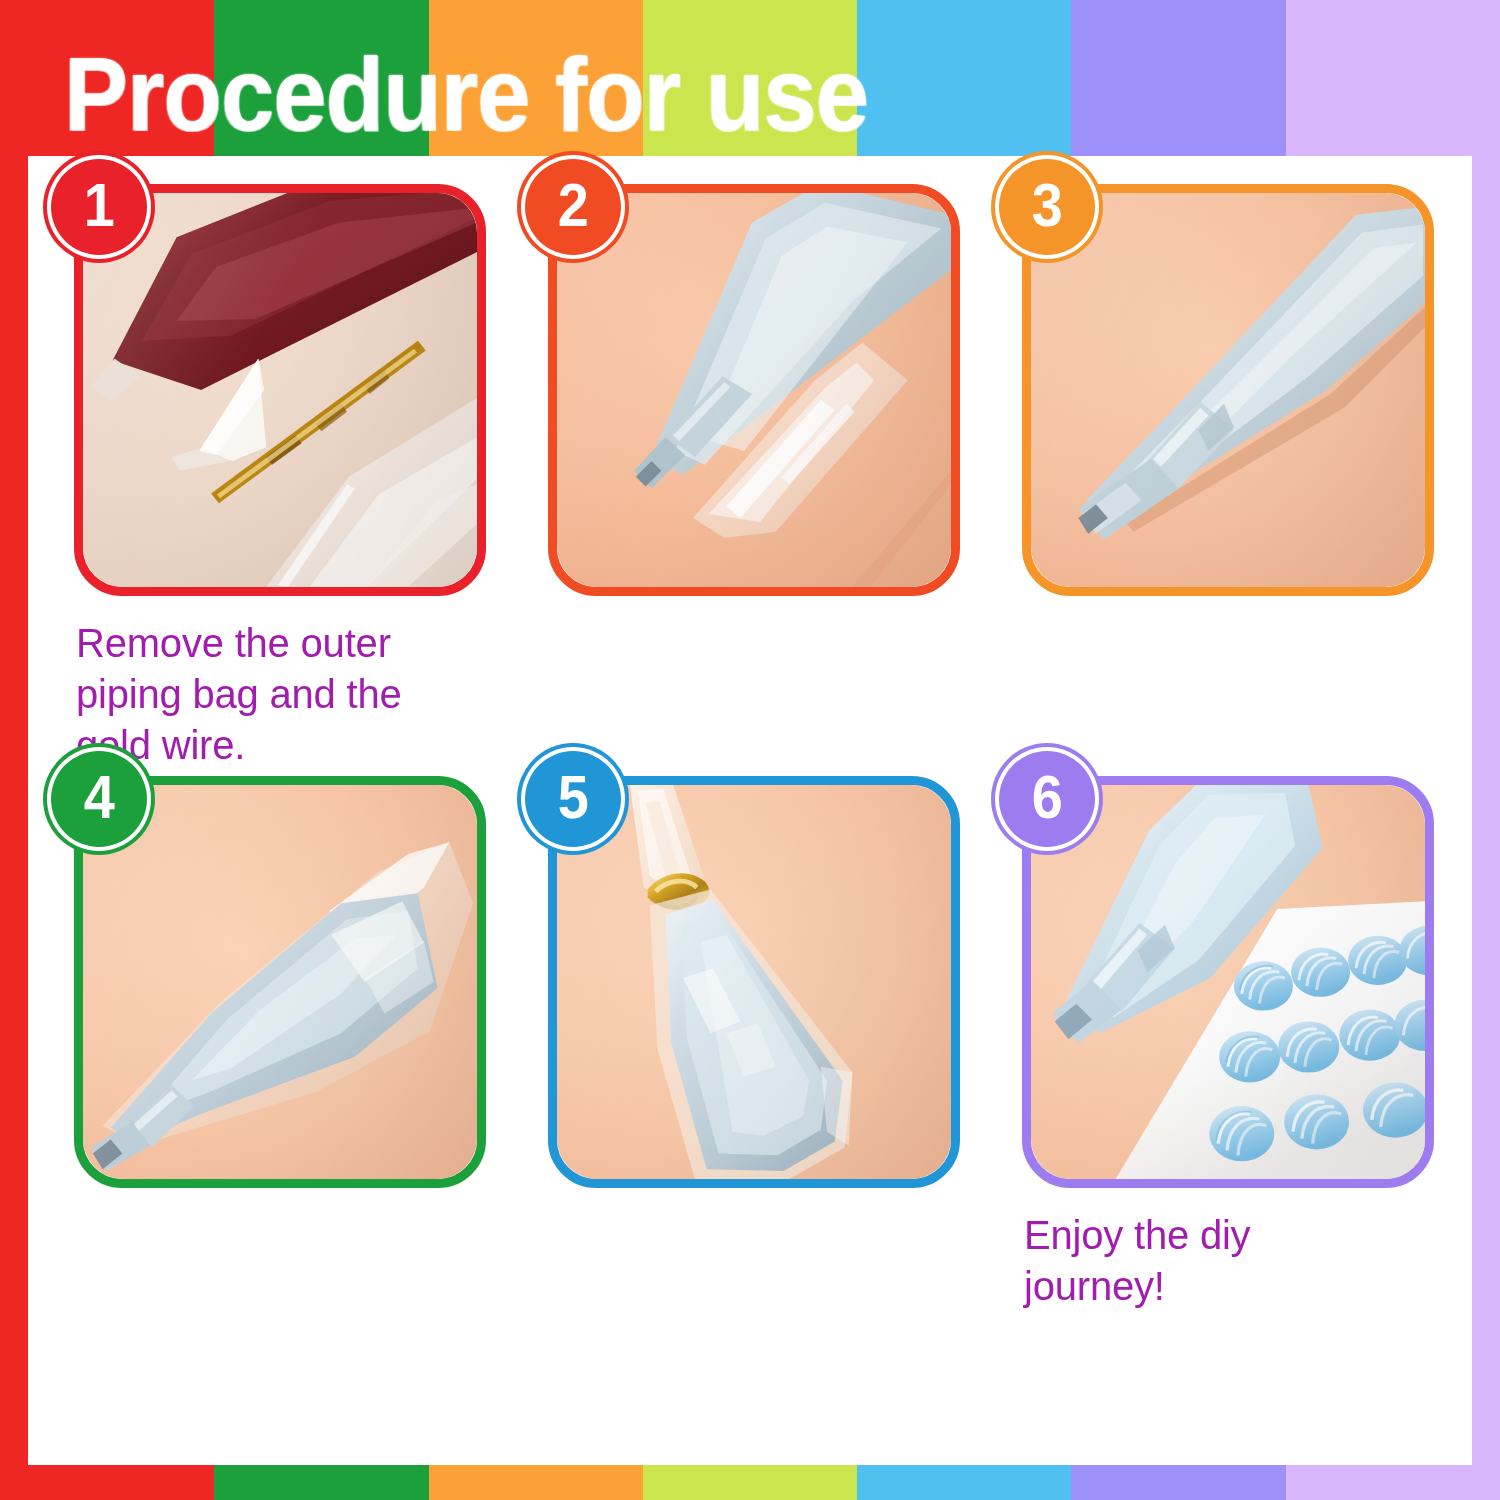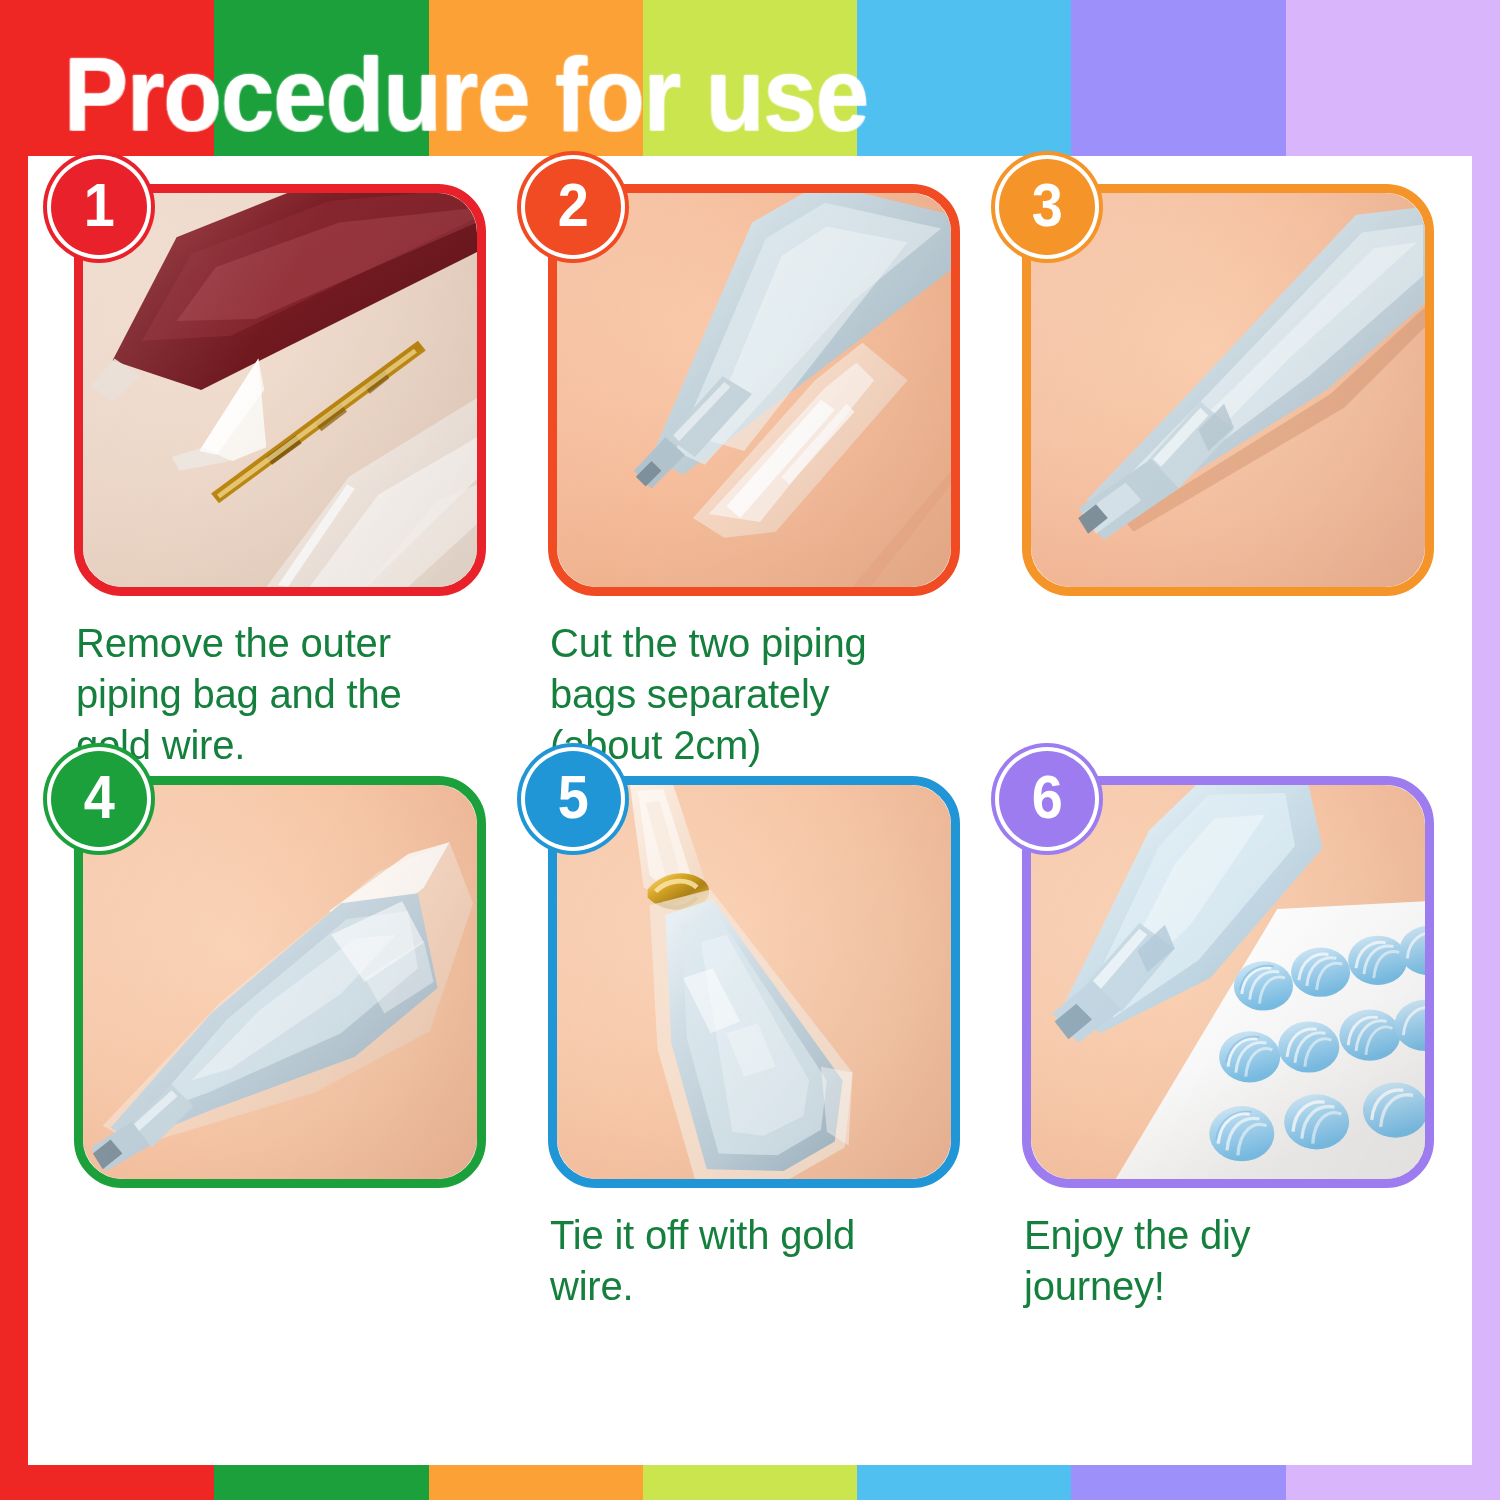--- a/index.html
+++ b/index.html
@@ -119,21 +119,21 @@
     color: #ffffff;
     transform: scaleX(0.9);
     padding-bottom: 4px;
   }
 
   
   .caption {
     margin: 22px 0 0 18px;
     font-size: 40px;
     line-height: 1.28;
-    color: #15803d;
+    color: #a21caf;
     font-weight: 400;
     letter-spacing: -0.2px;
     white-space: pre-line;
     max-width: 430px;
   }
 
   
   .photo { position: absolute; inset: 0; }
 
   
@@ -265,23 +265,20 @@
               <path d="M 228 288 L 294 214 L 302 222 L 236 296 Z" fill="#ffffff" opacity="0.7"></path>
 
               <path d="M 300 400 L 400 282 L 400 296 L 318 400 Z" fill="#e8a583" opacity="0.45"></path>
             </svg>
             <div class="sheen"></div>
           </div>
           <div class="badge" style="background: rgb(240, 75, 35); box-shadow: rgb(255, 255, 255) 0px 0px 0px 4px, rgb(240, 75, 35) 0px 0px 0px 8px;">
             <span class="badge-num">2</span>
           </div>
         </div>
-        <div class="caption">Cut the two piping
-bags separately
-(about 2cm)</div>
       </div>
 
       <div class="step">
         <div class="card" style="border-color: rgb(245, 148, 40);">
           <div class="card-inner">
             <div class="photo bg-peach2"></div>
             <svg class="scene" viewBox="0 0 400 400" preserveAspectRatio="none">
               <defs>
                 <linearGradient id="cream3" x1="0.1" y1="0" x2="0.9" y2="1">
                   <stop offset="0%" stop-color="#eef5f8"></stop>
@@ -399,22 +396,20 @@
               <path d="M 172 252 L 204 242 L 222 286 L 190 296 Z" fill="#ffffff" opacity="0.35"></path>
 
               <path d="M 268 286 L 300 292 L 296 366 L 274 352 Z" fill="#ffffff" opacity="0.45"></path>
             </svg>
             <div class="sheen"></div>
           </div>
           <div class="badge" style="background: rgb(33, 150, 214); box-shadow: rgb(255, 255, 255) 0px 0px 0px 4px, rgb(33, 150, 214) 0px 0px 0px 8px;">
             <span class="badge-num">5</span>
           </div>
         </div>
-        <div class="caption">Tie it off with gold
-wire.</div>
       </div>
 
       <div class="step">
         <div class="card" style="border-color: rgb(157, 124, 240);">
           <div class="card-inner">
             <div class="photo bg-peach3"></div>
             <svg class="scene" viewBox="0 0 400 400" preserveAspectRatio="none">
               <defs>
                 <linearGradient id="cream6" x1="0.1" y1="0" x2="0.9" y2="1">
                   <stop offset="0%" stop-color="#eaf4f9"></stop>

